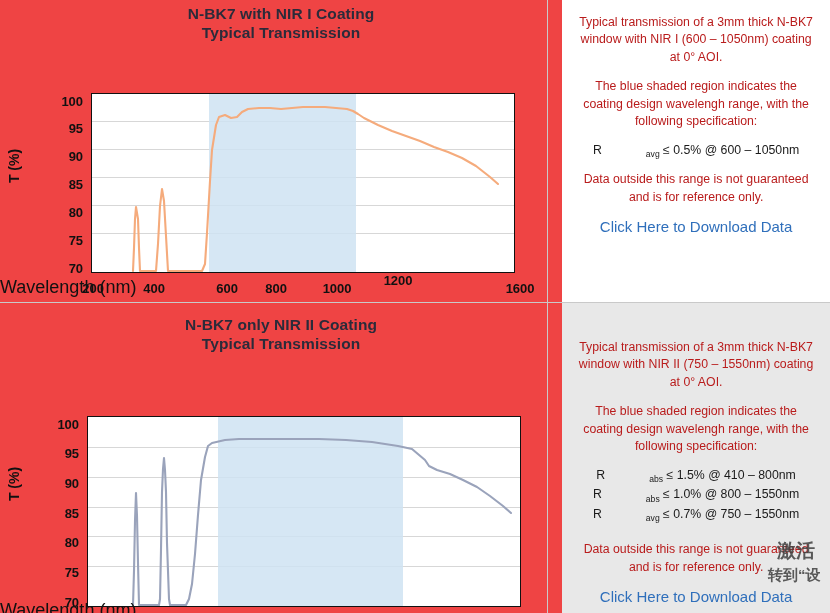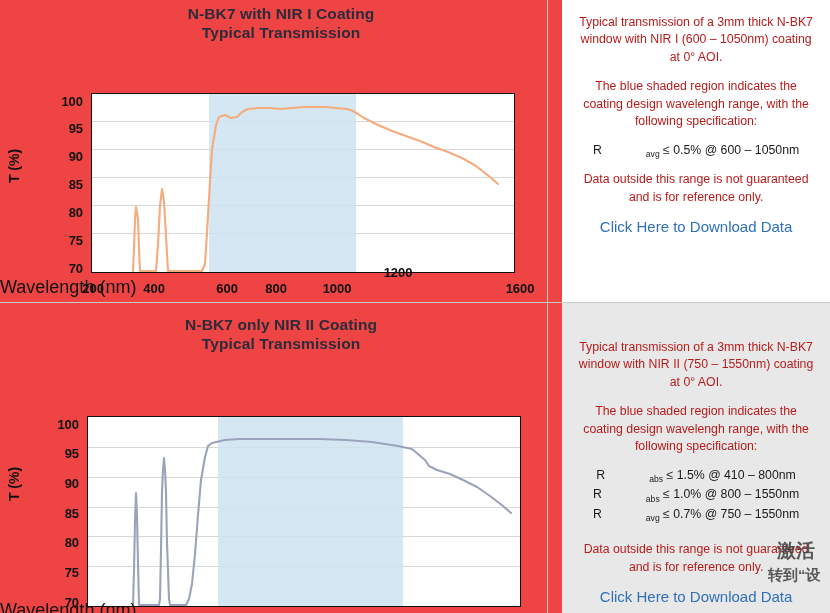--- a/index.html
+++ b/index.html
@@ -142,21 +142,21 @@
           <svg class="curve" width="421" height="177" viewBox="0 0 421 177" preserveAspectRatio="none">
             <polyline fill="none" stroke="#f5ab7c" stroke-width="2.1" stroke-linejoin="round" stroke-linecap="round" points="41,177 42,154 43,125 44,113 46,125 47,154 48,177 60,177 64,177 66,150 68,112 70,95 72,107 74,142 76,177 88,177 104,177 110,177 113,170 115,139 118,87 120,56 124,31 127,23 133,21 139,24 145,23 150,18 156,15 167,14 178,14 189,15 200,14 211,13 222,13 233,13 244,14 255,15 261,17 266,20 272,24 286,31 300,37 314,42 328,47 342,53 356,58 370,64 384,72 398,83 406,90"></polyline>
           </svg>
         </div>
 
         <div class="xtick" style="left:62px;top:238px;width:48px;">200</div>
         <div class="xtick" style="left:123px;top:238px;width:48px;">400</div>
         <div class="xtick" style="left:196px;top:238px;width:48px;">600</div>
         <div class="xtick" style="left:245px;top:238px;width:48px;">800</div>
         <div class="xtick" style="left:304px;top:238px;width:52px;">1000</div>
-        <div class="xtick" style="left:365px;top:222px;width:52px;">1200</div>
+        <div class="xtick" style="left:365px;top:230px;width:52px;">1200</div>
         <div class="xtick" style="left:426px;top:238px;width:52px;margin-top:36px;">1400</div>
         <div class="xtick" style="left:487px;top:238px;width:52px;">1600</div>
       </div>
 
       <div class="xlabel" style="left:0;top:277px;">Wavelength (nm)</div>
     </div>
 
     <div class="info-pane info-1">
       <p>Typical transmission of a 3mm thick N-BK7 window with NIR I (600 – 1050nm) coating at 0° AOI.</p>
       <p>The blue shaded region indicates the coating design wavelengh range, with the following specification:</p>

